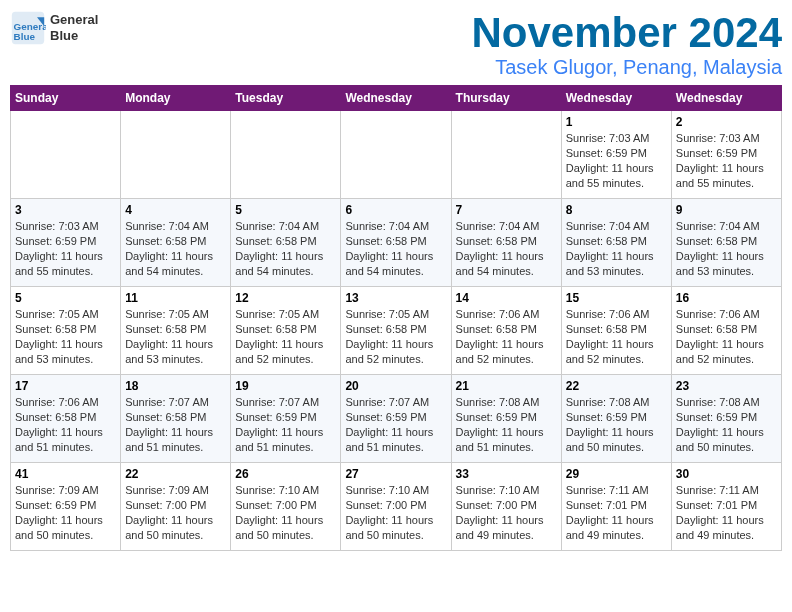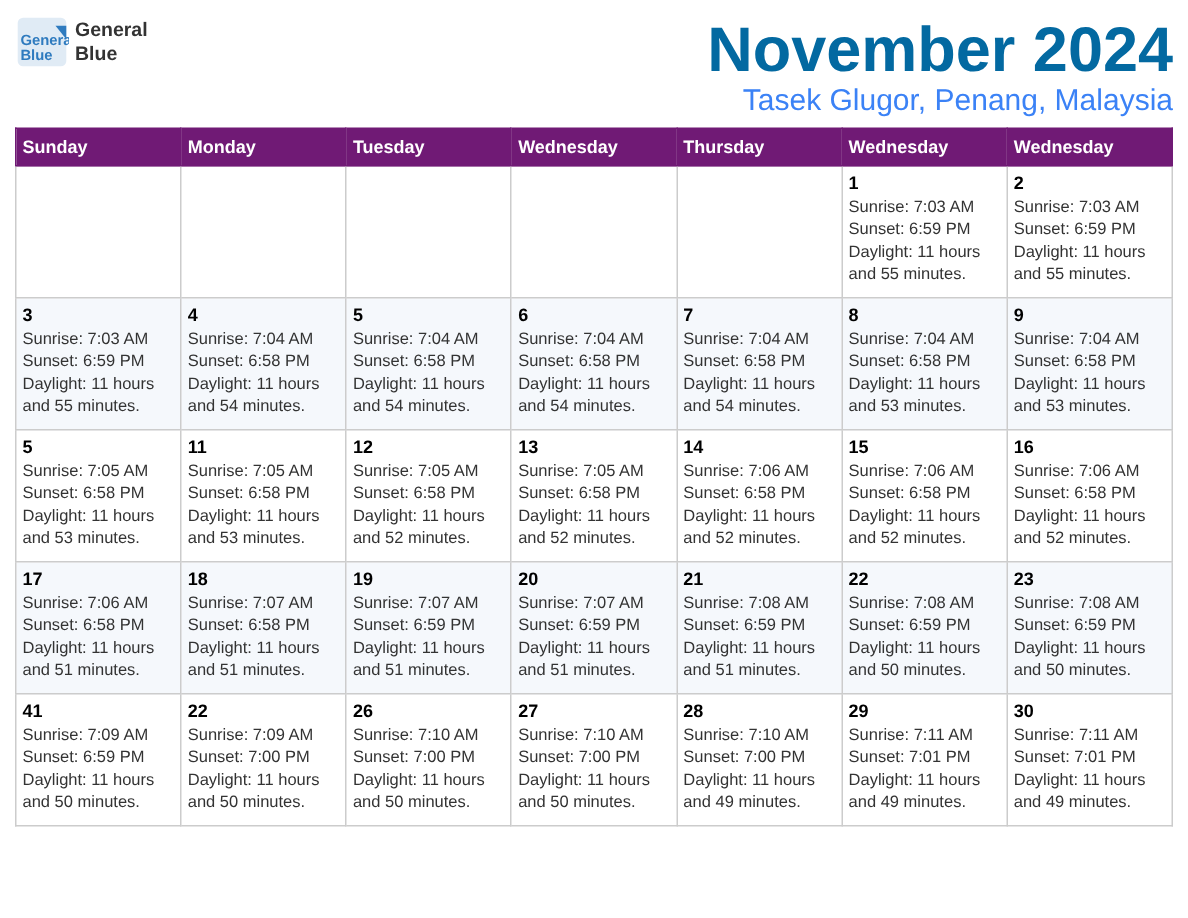--- a/index.html
+++ b/index.html
@@ -235,21 +235,21 @@
         </td>
         <td>
           <span class="day-num">26</span>
           <div class="day-info">Sunrise: 7:10 AM<br>Sunset: 7:00 PM<br>Daylight: 11 hours and 50 minutes.</div>
         </td>
         <td>
           <span class="day-num">27</span>
           <div class="day-info">Sunrise: 7:10 AM<br>Sunset: 7:00 PM<br>Daylight: 11 hours and 50 minutes.</div>
         </td>
         <td>
-          <span class="day-num">28</span>
+          <span class="day-num">33</span>
           <div class="day-info">Sunrise: 7:10 AM<br>Sunset: 7:00 PM<br>Daylight: 11 hours and 49 minutes.</div>
         </td>
         <td>
           <span class="day-num">29</span>
           <div class="day-info">Sunrise: 7:11 AM<br>Sunset: 7:01 PM<br>Daylight: 11 hours and 49 minutes.</div>
         </td>
         <td>
           <span class="day-num">30</span>
           <div class="day-info">Sunrise: 7:11 AM<br>Sunset: 7:01 PM<br>Daylight: 11 hours and 49 minutes.</div>
         </td>

